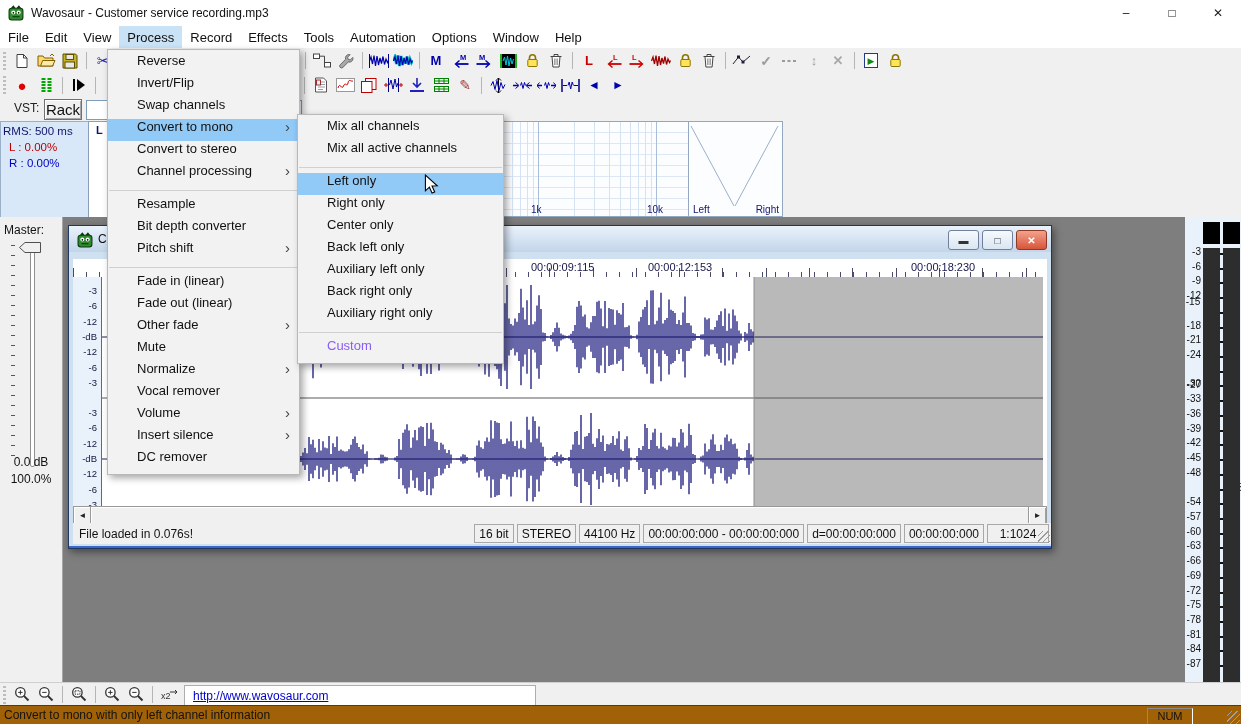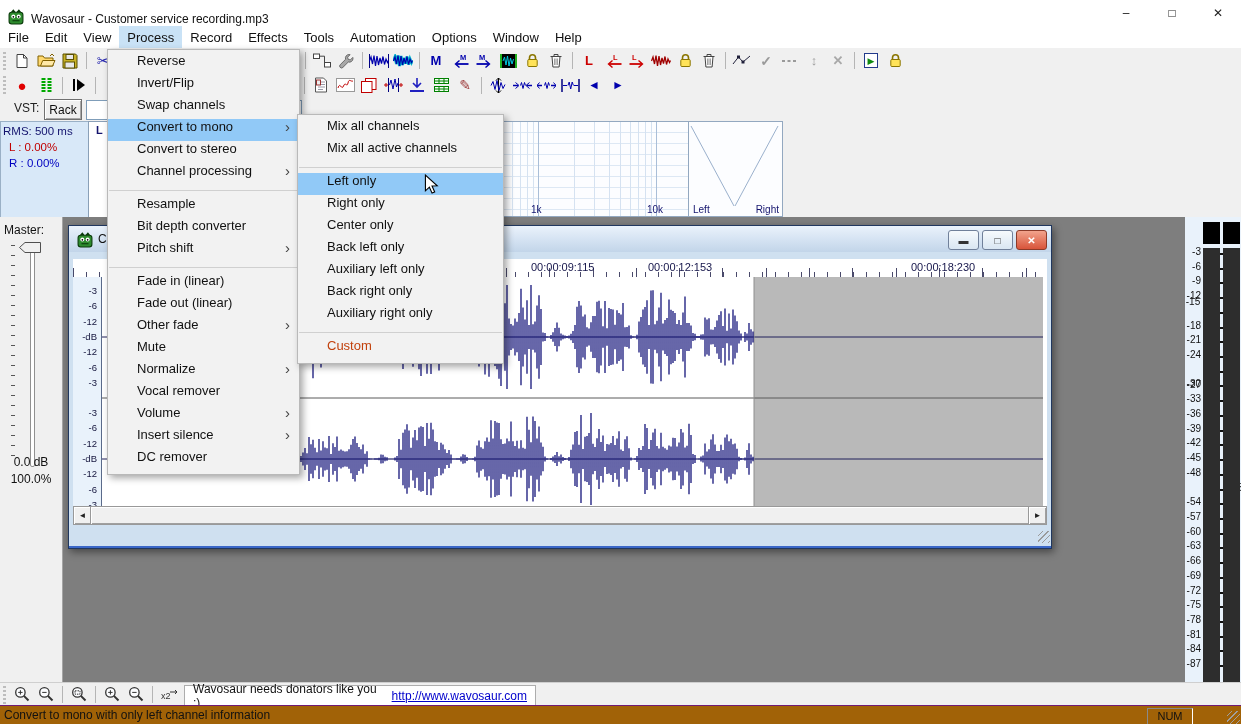--- a/index.html
+++ b/index.html
@@ -2,21 +2,21 @@
 <html><head>
 <meta charset="utf-8">
 <style>
   html,body{margin:0;padding:0}
   body{width:1241px;height:724px;position:relative;overflow:hidden;
        font-family:"Liberation Sans",sans-serif;background:#f0f0f0;font-size:13px;color:#111}
   #root{position:absolute;inset:0}
   .abs{position:absolute}
 
   
-  #titlebar{left:0;top:0;width:1241px;height:26px;background:#fff;display:flex;align-items:flex-end}
+  #titlebar{left:0;top:0;width:1241px;height:26px;background:#fff;display:flex;align-items:center}
   #app-icon{width:17px;height:17px;margin:0 6px 0 8px}
   #title-text{font-size:12px;color:#111}
   #win-controls{position:absolute;right:0;top:0;height:26px;display:flex}
   .wbtn{width:46px;height:26px;display:flex;align-items:center;justify-content:center;font-size:12px;color:#222}
 
   
   #menubar{left:0;top:26px;width:1241px;height:22px;background:#fff;display:flex;align-items:stretch}
   .mb-item{padding:2px 8px;display:flex;align-items:center;cursor:default}
   .mb-item.active{background:#c9e2f6}
 
@@ -27,21 +27,21 @@
   .tbi{width:24px;height:22px;display:flex;align-items:center;justify-content:center}
   .vsep{width:1px;height:17px;background:#b5b5b5;margin:0 4px}
   .tgrip{width:3px;height:18px;margin:0 4px 0 3px;background:repeating-linear-gradient(180deg,#bdbdbd 0 2px,transparent 2px 4px)}
   .tspacer{height:1px}
 
   
   #vstbar{left:0;top:97px;width:1241px;height:24px;background:#f0f0f0}
   #vst-label{position:absolute;left:14px;top:4px;font-size:12px;color:#222}
   #rack-btn{position:absolute;left:44px;top:2px;width:36px;height:19px;background:#f0f0f0;
             border:1px solid #707070;box-shadow:inset 1px 1px 0 #fff,inset -1px -1px 0 #a8a8a8;
-            display:flex;align-items:center;justify-content:center;font-size:12px}
+            display:flex;align-items:center;justify-content:center;font-size:15px}
   #vst-combo{position:absolute;left:86px;top:3px;width:214px;height:18px;background:#fff;border:1px solid #7f9db9}
 
   
   #band2{left:0;top:121px;width:1241px;height:96px;background:#f0f0f0}
   #rmspanel{position:absolute;left:0;top:0;width:88px;height:96px;background:#d8e8f8;border:1px solid #9ab0c6;font-size:11.5px}
   #rms-title{position:absolute;left:2px;top:3px;color:#14146e;white-space:nowrap}
   #rms-l{position:absolute;left:8px;top:19px;color:#c00000}
   #rms-r{position:absolute;left:8px;top:35px;color:#0000c0}
   #chanpanel{position:absolute;left:88px;top:0;width:212px;height:95px;background:#fff;border:1px solid #8aa0b8}
   #chan-l{position:absolute;left:7px;top:2px;color:#14146e;font-weight:bold;font-size:11px}
@@ -113,21 +113,21 @@
        background:repeating-linear-gradient(135deg,transparent 0 3px,#9a9a9a 3px 4px)}
   #cw-accent{position:absolute;left:0;right:0;bottom:0;height:2px;background:#3a67c8}
 
   
   .popup{position:absolute;background:#f2f2f2;border:1px solid #b9b9b9;box-shadow:3px 3px 7px rgba(0,0,0,.35);
          z-index:50;padding:3px 0;font-size:13px}
   #processmenu{left:107px;top:49px;width:191px}
   #submenu{left:297px;top:114px;width:205px;z-index:51}
   .mi{height:22px;display:flex;align-items:flex-start;padding:0 24px 0 29px;position:relative;white-space:nowrap}
   .mi.hl{background:#91c9f7}
-  .mi.dis{color:#c2410c}
+  .mi.dis{color:#8b5cf6}
   .mi .arrow{position:absolute;right:9px;font-size:15px;color:#444;line-height:1}
   .msep{height:1px;background:#d0d0d0;margin:5px 1px}
 
   
   #btoolbar{left:0;top:682px;width:1241px;height:23px;background:#f0f0f0;border-top:1px solid #cfcfcf;
             display:flex;align-items:center}
   #donation{position:absolute;left:184px;top:2px;width:334px;height:19px;background:#fff;border:1px solid #adadad;
             display:flex;align-items:center;gap:12px;padding:0 8px;font-size:12px}
   #wavo-link{color:#0000cc;text-decoration:underline;white-space:nowrap}
 
@@ -618,20 +618,30 @@
           <span class="dblabel" style="top: 177px;">-dB</span>
           <span class="dblabel" style="top: 192px;">-12</span>
           <span class="dblabel" style="top: 208px;">-6</span>
           <span class="dblabel" style="top: 223px;">-3</span>
         </div>
     </div>
     <div id="cw-scroll">
       <div id="sb-left" class="sb-arrow">◄</div>
       <div id="sb-thumb"></div>
       <div id="sb-right" class="sb-arrow">►</div>
+    </div>
+    <div id="cw-status">
+      <span id="cw-msg">File loaded in 0.076s!</span>
+      <span class="seg">16 bit</span>
+      <span class="seg">STEREO</span>
+      <span class="seg">44100 Hz</span>
+      <span class="seg">00:00:00:000 - 00:00:00:000</span>
+      <span class="seg">d=00:00:00:000</span>
+      <span class="seg">00:00:00:000</span>
+      <span class="seg" style="min-width:52px">1:1024</span>
     </div>
     <div id="cw-grip"></div>
     <div id="cw-accent"></div>
   </div>
 
   <div id="processmenu" class="popup abs">
       <div class="mi">
         <span>Reverse</span>
       </div>
       <div class="mi">
@@ -778,21 +788,20 @@
           </svg>
         </div>
         <div class="tbi">
           <svg width="18" height="13" viewBox="0 0 18 13">
             <text x="1" y="11" font-size="9" fill="#333">/2</text>
             <path d="M17 4h-7M12 2l-2 2 2 2" fill="none" stroke="#333"></path>
           </svg>
         </div>
       </div>
     <div id="donation">
-      <span>Wavosaur needs donators like you ;)</span>
       <span id="wavo-link">http://www.wavosaur.com</span>
     </div>
   </div>
 
   <div id="sbar" class="abs">
     <span id="sbar-msg">Convert to mono with only left channel information</span>
     <span id="num-box">NUM</span>
     <div id="sbar-grip"></div>
   </div>
 

